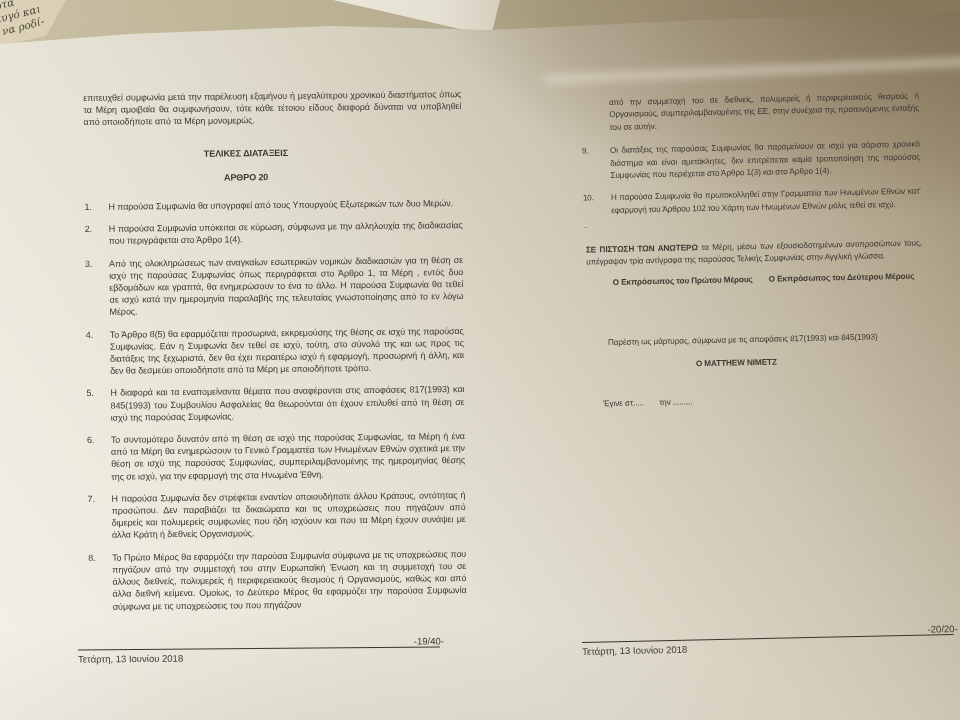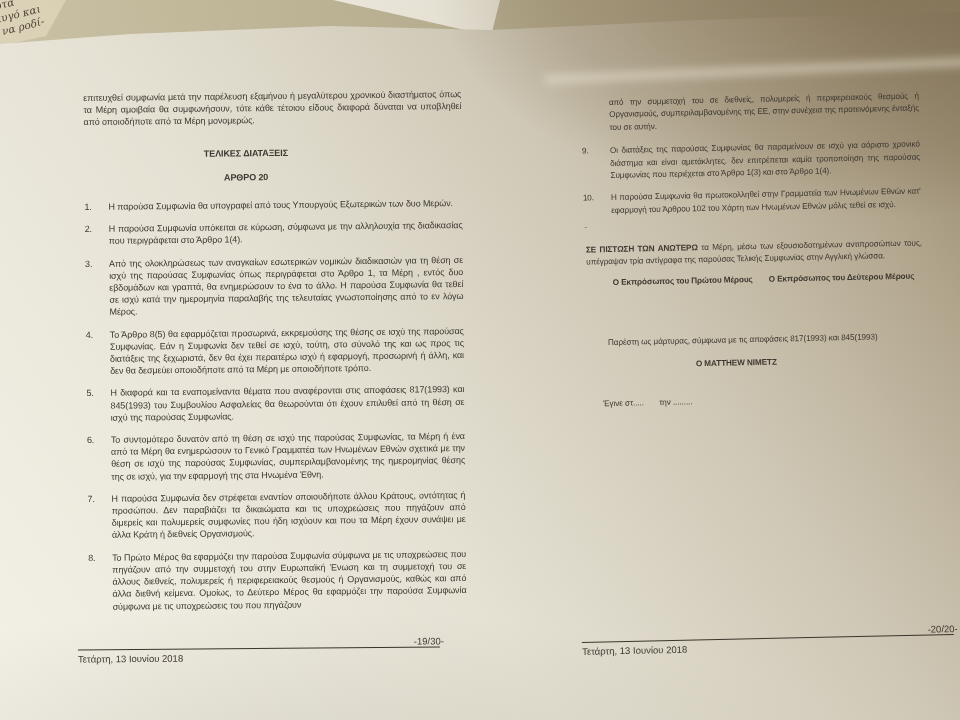--- a/index.html
+++ b/index.html
@@ -124,21 +124,21 @@
       <div class="txt">Η παρούσα Συμφωνία δεν στρέφεται εναντίον οποιουδήποτε άλλου Κράτους, οντότητας ή προσώπου. Δεν παραβιάζει τα δικαιώματα και τις υποχρεώσεις που πηγάζουν από διμερείς και πολυμερείς συμφωνίες που ήδη ισχύουν και που τα Μέρη έχουν συνάψει με άλλα Κράτη ή διεθνείς Οργανισμούς.</div>
     </div>
     <div class="item">
       <span class="num">8.</span>
       <div class="txt">Το Πρώτο Μέρος θα εφαρμόζει την παρούσα Συμφωνία σύμφωνα με τις υποχρεώσεις που πηγάζουν από την συμμετοχή του στην Ευρωπαϊκή Ένωση και τη συμμετοχή του σε άλλους διεθνείς, πολυμερείς ή περιφερειακούς θεσμούς ή Οργανισμούς, καθώς και από άλλα διεθνή κείμενα. Ομοίως, το Δεύτερο Μέρος θα εφαρμόζει την παρούσα Συμφωνία σύμφωνα με τις υποχρεώσεις του που πηγάζουν</div>
     </div>
   </div>
 
   <div class="footer footer-left">
     <div class="rule"></div>
-    <span class="pagenum">-19/30-</span>
+    <span class="pagenum">-19/40-</span>
     <div class="date">Τετάρτη, 13 Ιουνίου 2018</div>
   </div>
 
   <div class="col col-right">
     <p class="just intro-right" style="margin-top:0;">από την συμμετοχή του σε διεθνείς, πολυμερείς ή περιφερειακούς θεσμούς ή Οργανισμούς, συμπεριλαμβανομένης της ΕΕ, στην συνέχεια της προτεινόμενης ένταξής του σε αυτήν.</p>
 
     <div class="item">
       <span class="num">9.</span>
       <div class="txt">Οι διατάξεις της παρούσας Συμφωνίας θα παραμείνουν σε ισχύ για αόριστο χρονικό διάστημα και είναι αμετάκλητες. δεν επιτρέπεται καμία τροποποίηση της παρούσας Συμφωνίας που περιέχεται στο Άρθρο  1(3) και στο Άρθρο 1(4).</div>
     </div>

